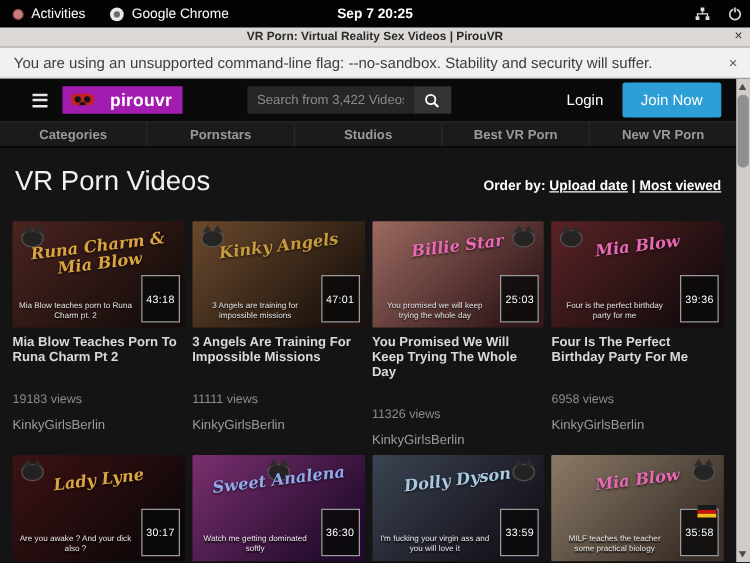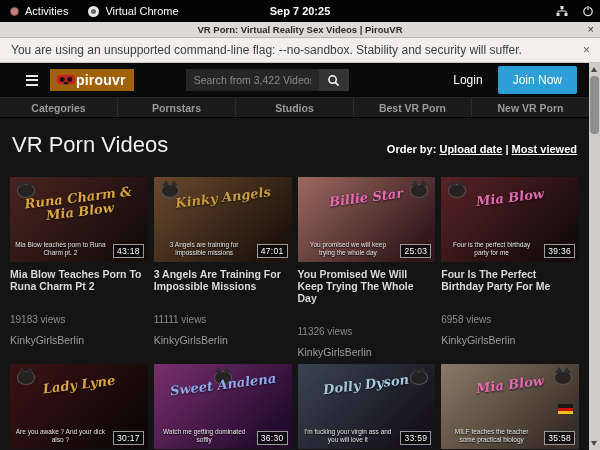--- a/index.html
+++ b/index.html
@@ -41,21 +41,21 @@
   .vscroll .down { bottom:4px; border-top:5px solid #4a4a4a; }
   .vscroll .thumb { position:absolute; left:1px; top:13px; width:9px; height:58px;
     background:#8f8f8f; border-radius:4px; }
 
   .pagewrap { width:589px; }
 
   
   .shead { height:34px; background:#0a0a0a; display:flex; align-items:center; padding:0 12px 0 26px; }
   .burger { display:flex; flex-direction:column; gap:2.5px; margin-right:12px; }
   .burger span { width:12px; height:2px; background:#e8e8e8; }
-  .logo { display:flex; align-items:center; gap:0; background:#a16207; padding:3px 8px 3px 6px;text-align:center; }
+  .logo { display:flex; align-items:center; gap:12px; background:#a21caf; padding:3px 8px 3px 6px;text-align:center; }
   .logo svg { display:block; }
   .logo .ltext { color:#fff; font-weight:bold; font-size:14px; letter-spacing:.2px; }
   .searchwrap { display:flex; margin-left:52px; }
   .searchwrap input { width:133px; height:22px; background:#262626; border:none; outline:none;
     color:#bbb; font-size:10.5px; padding:0 8px; font-family:"Liberation Sans",sans-serif; }
   .searchwrap input::placeholder { color:#8a8a8a; }
   .searchbtn { width:30px; height:22px; background:#333; border:none; display:flex;
     align-items:center; justify-content:center; cursor:pointer; }
   .login { margin-left:auto; color:#fff; font-size:12px; margin-right:15px; cursor:pointer; }
   .joinbtn { background:#2e9fd6; color:#fff; font-size:12px; border:none; padding:7px 15px;
@@ -77,21 +77,21 @@
   
   .grid { display:grid; grid-template-columns:repeat(4,1fr); gap:6px; padding:0 10px; row-gap:6px; }
   .card { position:relative; }
   .thumb { position:relative; height:85px; overflow:hidden; border-radius:1px; cursor:pointer; }
   .overlayname { position:absolute; top:14px; left:10%; right:10%; text-align:center;
     font-family:"DejaVu Serif", serif; font-style:italic; font-weight:bold; font-size:13px;
     line-height:1.05; transform:rotate(-7deg); text-shadow:0 1px 2px rgba(0,0,0,.7); }
   .caption { position:absolute; bottom:5px; left:5px; right:42px; text-align:center;
     font-size:6.5px; color:#e6e6e6; line-height:1.25; text-shadow:0 1px 1px #000; }
   .dur { position:absolute; bottom:4px; right:4px; background:rgba(10,10,10,.8);
-    border:1px solid #9a9a9a; color:#fff; font-size:8.5px; padding:1px 3px; letter-spacing:.3px; }
+    border:1px solid #9a9a9a; color:#fff; font-size:8.5px; padding:13px 3px; letter-spacing:.3px; }
   .catmask { position:absolute; top:7px; width:18px; height:14px; background:#232323;
     border:1px solid #555; border-radius:45% 45% 50% 50%; opacity:.92; }
   .catmask::before,.catmask::after { content:""; position:absolute; top:-5px; width:0; height:0;
     border-left:4px solid transparent; border-right:4px solid transparent; border-bottom:6px solid #2c2c2c; }
   .catmask::before { left:0; } .catmask::after { right:0; }
   .mask-left { left:7px; } .mask-right { right:7px; }
   .mask-center { left:50%; transform:translateX(-50%); }
   .flag { position:absolute; right:6px; top:40px; width:15px; height:10px; display:flex; flex-direction:column; }
   .flag span { flex:1; }
   .vtitle { margin-top:6px; color:#d9d9d9; font-size:10.5px; font-weight:bold; line-height:1.15; cursor:pointer; }
@@ -109,21 +109,21 @@
 
 <div id="screen">
 
   <div class="sysbar">
     <div class="sys-item">
       <span class="act-dot"></span>
       <span>Activities</span>
     </div>
     <div class="sys-item">
       <span class="chrome-ico"></span>
-      <span>Virtual Chrome</span>
+      <span>Google Chrome</span>
     </div>
     <div class="sys-clock">Sep 7  20:25</div>
     <div class="sys-right">
       <span>
         <svg width="12" height="12" viewBox="0 0 12 12">
             <rect x="4.5" y="1" width="3" height="3" fill="#ddd"></rect>
             <rect x="0.5" y="8" width="3" height="3" fill="#ddd"></rect>
             <rect x="8.5" y="8" width="3" height="3" fill="#ddd"></rect>
             <path d="M6 4v2M2 8V6h8v2" stroke="#ddd" stroke-width="1" fill="none"></path>
           </svg>

